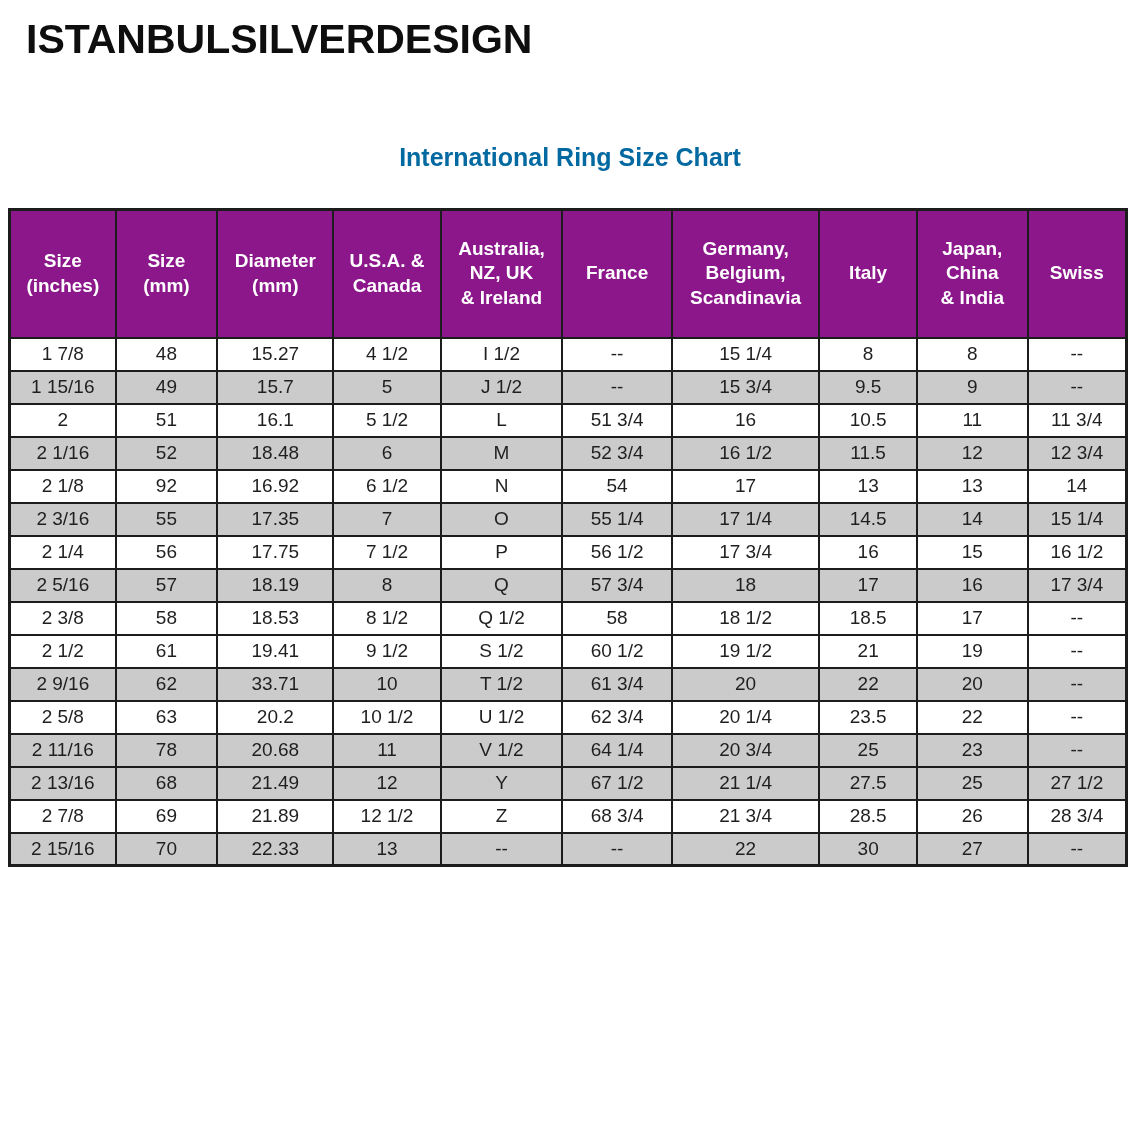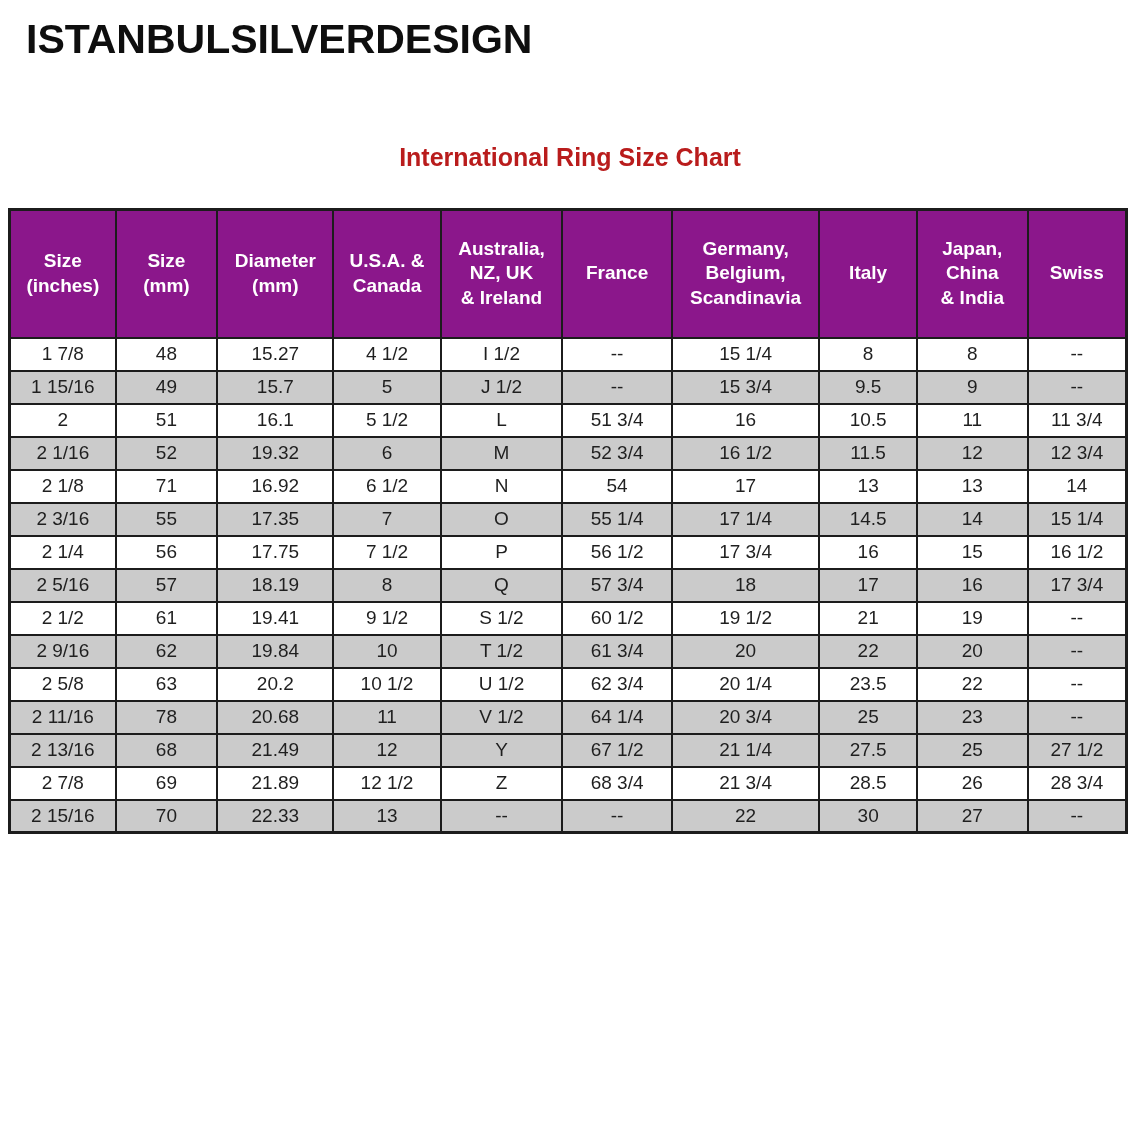--- a/index.html
+++ b/index.html
@@ -30,21 +30,21 @@
     white-space:nowrap;
   }
   .chart-title{
     position:absolute;
     top:143px;
     left:0;
     width:1140px;
     text-align:center;
     font-size:25px;
     font-weight:bold;
-    color:#b91c1c;
+    color:#0369a1;
   }
   table.ring-table{
     position:absolute;
     left:8px;
     top:208px;
     width:1120px;
     border-collapse:collapse;
     table-layout:fixed;
     border:3px solid var(--border);
     background:#22c55e;
@@ -165,32 +165,32 @@
           <td>L</td>
           <td>51 3/4</td>
           <td>16</td>
           <td>10.5</td>
           <td>11</td>
           <td>11 3/4</td>
         </tr>
         <tr class="alt">
           <td>2 1/16</td>
           <td>52</td>
-          <td>19.32</td>
+          <td>18.48</td>
           <td>6</td>
           <td>M</td>
           <td>52 3/4</td>
           <td>16 1/2</td>
           <td>11.5</td>
           <td>12</td>
           <td>12 3/4</td>
         </tr>
         <tr>
           <td>2 1/8</td>
-          <td>71</td>
+          <td>92</td>
           <td>16.92</td>
           <td>6 1/2</td>
           <td>N</td>
           <td>54</td>
           <td>17</td>
           <td>13</td>
           <td>13</td>
           <td>14</td>
         </tr>
         <tr class="alt">
@@ -223,35 +223,47 @@
           <td>18.19</td>
           <td>8</td>
           <td>Q</td>
           <td>57 3/4</td>
           <td>18</td>
           <td>17</td>
           <td>16</td>
           <td>17 3/4</td>
         </tr>
         <tr>
+          <td>2 3/8</td>
+          <td>58</td>
+          <td>18.53</td>
+          <td>8 1/2</td>
+          <td>Q 1/2</td>
+          <td>58</td>
+          <td>18 1/2</td>
+          <td>18.5</td>
+          <td>17</td>
+          <td>--</td>
+        </tr>
+        <tr>
           <td>2 1/2</td>
           <td>61</td>
           <td>19.41</td>
           <td>9 1/2</td>
           <td>S 1/2</td>
           <td>60 1/2</td>
           <td>19 1/2</td>
           <td>21</td>
           <td>19</td>
           <td>--</td>
         </tr>
         <tr class="alt">
           <td>2 9/16</td>
           <td>62</td>
-          <td>19.84</td>
+          <td>33.71</td>
           <td>10</td>
           <td>T 1/2</td>
           <td>61 3/4</td>
           <td>20</td>
           <td>22</td>
           <td>20</td>
           <td>--</td>
         </tr>
         <tr>
           <td>2 5/8</td>

